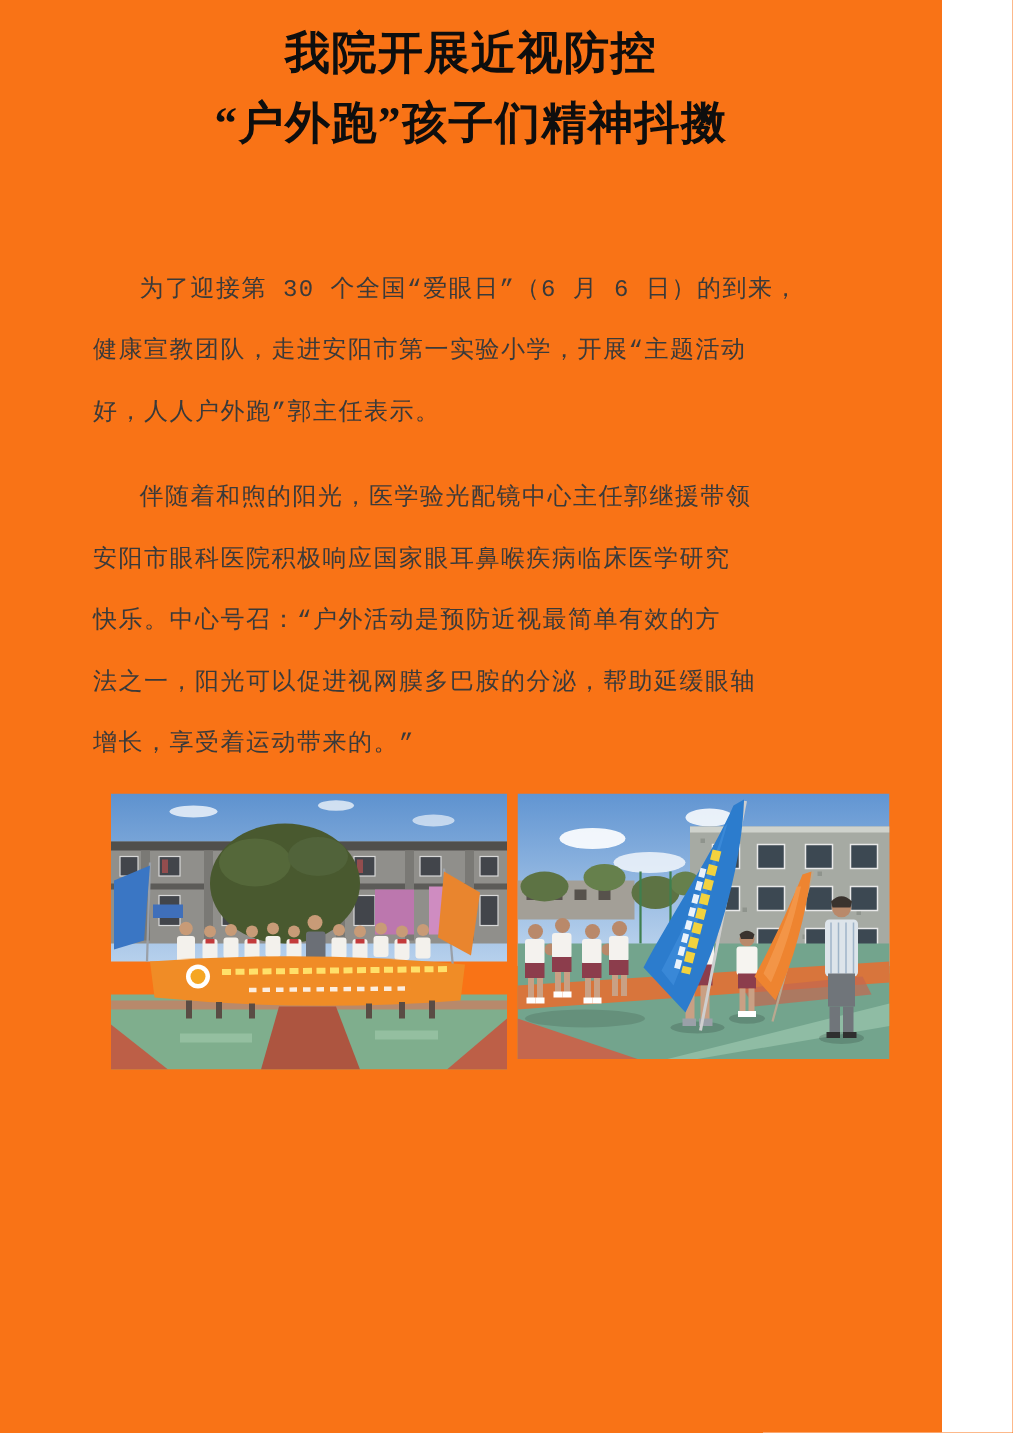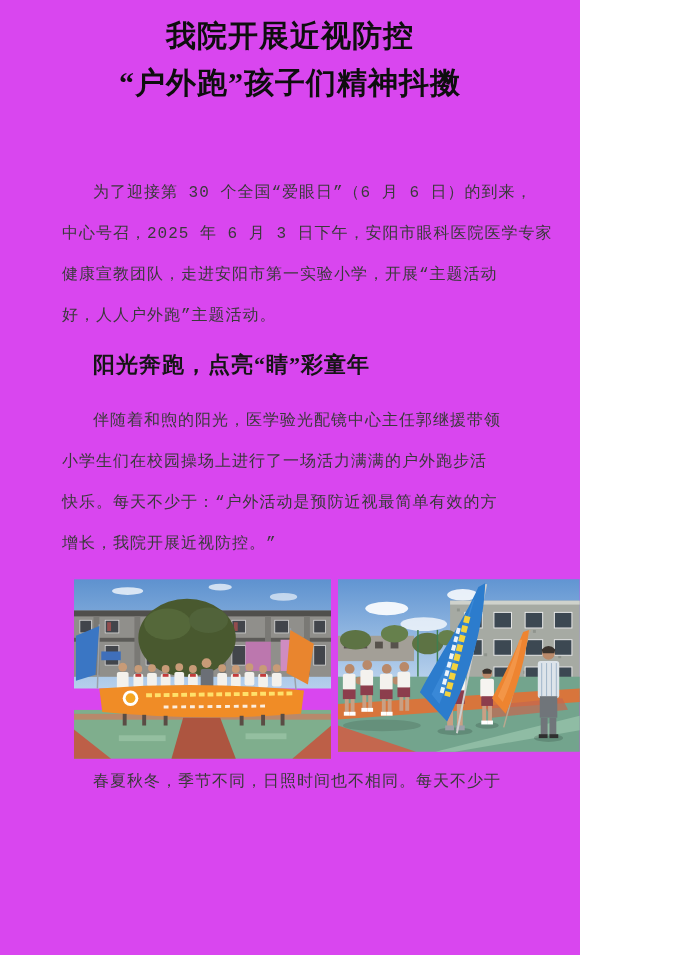--- a/index.html
+++ b/index.html
@@ -3,23 +3,23 @@
 <meta charset="utf-8">
 <style>
   html, body { margin: 0; padding: 0; }
   body {
     width: 675px; height: 955px;
     background: #ffffff;
     font-family: "Liberation Serif", "DejaVu Serif", serif;
   }
   .page {
     position: relative;
-    width: 580px; height: 955px;
+    width: 628px; height: 955px;
     overflow: hidden;
-    background: #d946ef;
+    background: #f97316;
   }
   .doc-title {
     padding-top: 12px;
     text-align: center;
     font-size: 30px;
     line-height: 47px;
     font-weight: bold;
     color: #0e0e0e;
     letter-spacing: 1px;
   }
@@ -58,32 +58,31 @@
 
 <div class="page">
 
   <div class="doc-title">
     <div class="t-line">我院开展近视防控</div>
     <div class="t-line">“户外跑”孩子们精神抖擞</div>
   </div>
 
   <div class="para p1">
     <span class="line indent">为了迎接第 30 个全国“爱眼日”（6 月 6 日）的到来，</span>
-    <span class="line">中心号召，2025 年 6 月 3 日下午，安阳市眼科医院医学专家</span>
     <span class="line">健康宣教团队，走进安阳市第一实验小学，开展“主题活动</span>
-    <span class="line">好，人人户外跑”主题活动。</span>
+    <span class="line">好，人人户外跑”郭主任表示。</span>
   </div>
 
-  <div class="sub-heading">阳光奔跑，点亮“睛”彩童年</div>
 
   <div class="para p2">
     <span class="line indent">伴随着和煦的阳光，医学验光配镜中心主任郭继援带领</span>
-    <span class="line">小学生们在校园操场上进行了一场活力满满的户外跑步活</span>
-    <span class="line">快乐。每天不少于：“户外活动是预防近视最简单有效的方</span>
-    <span class="line">增长，我院开展近视防控。”</span>
+    <span class="line">安阳市眼科医院积极响应国家眼耳鼻喉疾病临床医学研究</span>
+    <span class="line">快乐。中心号召：“户外活动是预防近视最简单有效的方</span>
+    <span class="line">法之一，阳光可以促进视网膜多巴胺的分泌，帮助延缓眼轴</span>
+    <span class="line">增长，享受着运动带来的。”</span>
   </div>
 
   <div class="photo-row">
 
     <svg class="photo" width="264" height="184" viewBox="0 0 264 184">
       <defs>
         <linearGradient id="skyL" x1="0" y1="0" x2="0" y2="1">
           <stop offset="0" stop-color="#5e92cf"></stop>
           <stop offset="1" stop-color="#b6d0ec"></stop>
         </linearGradient>
@@ -364,17 +363,14 @@
       </g>
 
       <g>
         <line x1="197" y1="52" x2="170" y2="152" stroke="#b9a890" stroke-width="1.5"></line>
         <path d="M196,52 C192,82 184,112 172,138 L158,122 C170,100 182,74 190,54 Z" fill="#ee8430"></path>
         <path d="M189,62 C184,86 177,108 169,126 L164,120 C173,100 182,78 186,62 Z" fill="#f49a4e" opacity="0.8"></path>
       </g>
     </svg>
   </div>
 
-  <div class="para p3">
-    <span class="line indent">春夏秋冬，季节不同，日照时间也不相同。每天不少于</span>
-  </div>
 
 </div>
 
 </body></html>

